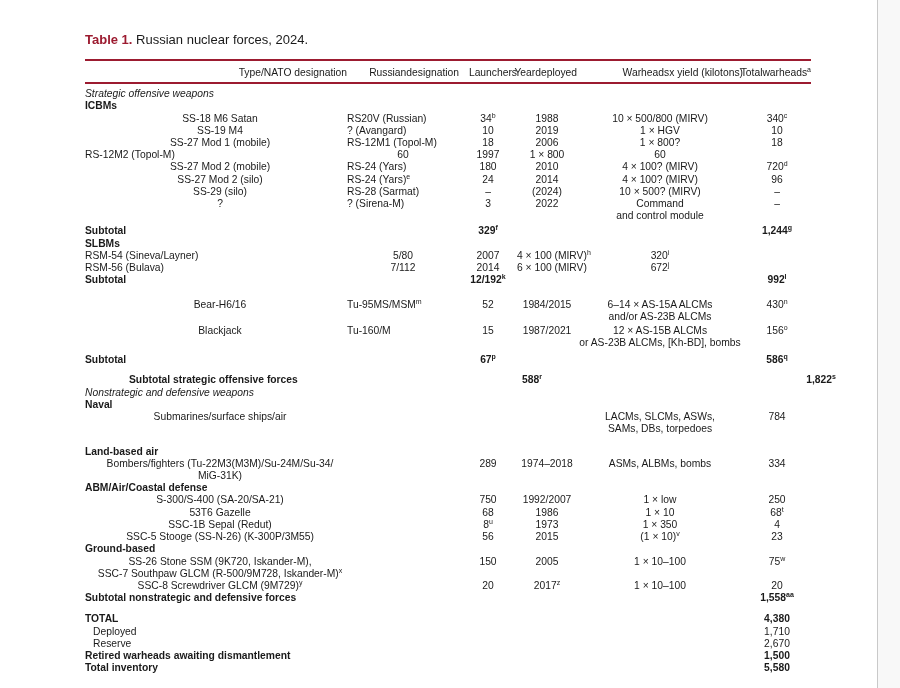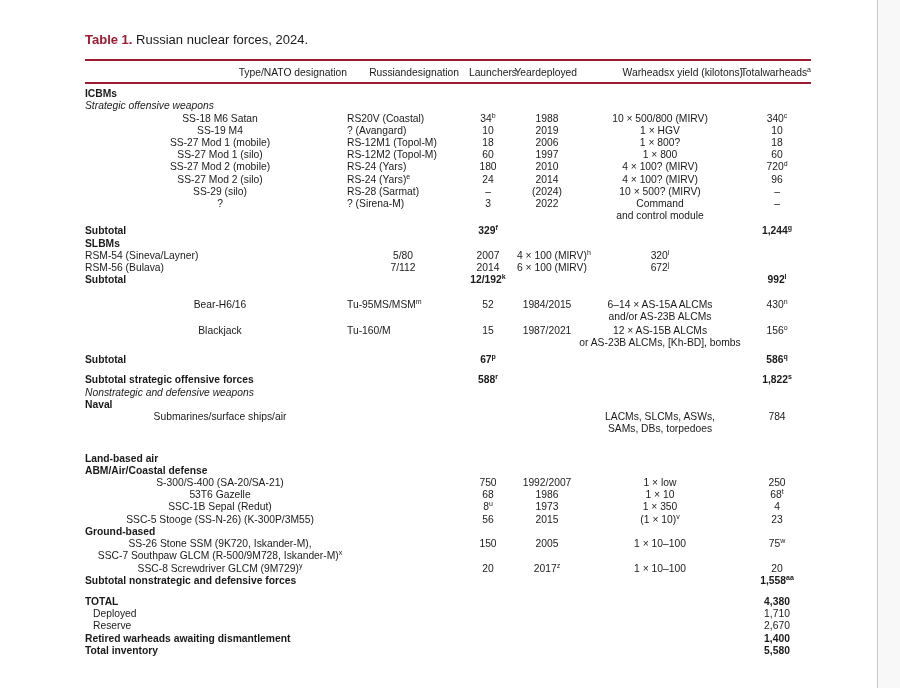--- a/index.html
+++ b/index.html
@@ -60,66 +60,66 @@
         <div class="cell hcell c5 h-center">
           <div class="ln">Warheads</div>
           <div class="ln">x yield (kilotons)</div>
         </div>
         <div class="cell hcell c6 h-center">
           <div class="ln">Total</div>
           <div class="ln">warheads<sup>a</sup></div>
         </div>
       </div>
     <div class="tbody">
+        <div class="trow section-italic">
+          <div class="cell c1">
+            <div class="ln">Strategic offensive weapons</div>
+          </div>
+          <div class="cell c2">
+            <div class="ln"></div>
+          </div>
+          <div class="cell c3">
+            <div class="ln"></div>
+          </div>
+          <div class="cell c4">
+            <div class="ln"></div>
+          </div>
+          <div class="cell c5">
+            <div class="ln"></div>
+          </div>
+          <div class="cell c6">
+            <div class="ln"></div>
+          </div>
+        </div>
         <div class="trow section-bold">
           <div class="cell c1">
             <div class="ln">ICBMs</div>
           </div>
           <div class="cell c2">
             <div class="ln"></div>
           </div>
           <div class="cell c3">
             <div class="ln"></div>
           </div>
           <div class="cell c4">
             <div class="ln"></div>
           </div>
           <div class="cell c5">
             <div class="ln"></div>
           </div>
           <div class="cell c6">
             <div class="ln"></div>
           </div>
         </div>
-        <div class="trow section-italic">
-          <div class="cell c1">
-            <div class="ln">Strategic offensive weapons</div>
-          </div>
-          <div class="cell c2">
-            <div class="ln"></div>
-          </div>
-          <div class="cell c3">
-            <div class="ln"></div>
-          </div>
-          <div class="cell c4">
-            <div class="ln"></div>
-          </div>
-          <div class="cell c5">
-            <div class="ln"></div>
-          </div>
-          <div class="cell c6">
-            <div class="ln"></div>
-          </div>
-        </div>
         <div class="trow item">
           <div class="cell c1">
             <div class="ln">SS-18 M6 Satan</div>
           </div>
           <div class="cell c2">
-            <div class="ln">RS20V (Coastal)</div>
+            <div class="ln">RS20V (Russian)</div>
           </div>
           <div class="cell c3">
             <div class="ln">34<sup>b</sup></div>
           </div>
           <div class="cell c4">
             <div class="ln">1988</div>
           </div>
           <div class="cell c5">
             <div class="ln">10 × 500/800 (MIRV)</div>
           </div>
@@ -161,23 +161,20 @@
             <div class="ln">2006</div>
           </div>
           <div class="cell c5">
             <div class="ln">1 × 800?</div>
           </div>
           <div class="cell c6">
             <div class="ln">18</div>
           </div>
         </div>
         <div class="trow item">
-          <div class="cell c1">
-            <div class="ln">SS-27 Mod 1 (silo)</div>
-          </div>
           <div class="cell c2">
             <div class="ln">RS-12M2 (Topol-M)</div>
           </div>
           <div class="cell c3">
             <div class="ln">60</div>
           </div>
           <div class="cell c4">
             <div class="ln">1997</div>
           </div>
           <div class="cell c5">
@@ -434,21 +431,21 @@
           <div class="cell c4">
             <div class="ln"></div>
           </div>
           <div class="cell c5">
             <div class="ln"></div>
           </div>
           <div class="cell c6">
             <div class="ln">586<sup>q</sup></div>
           </div>
         </div>
-        <div class="trow subtotal" style="margin-top: 7px;">
+        <div class="trow subtotal" style="margin-top: 7px; margin-left: 44px;">
           <div class="cell c1">
             <div class="ln">Subtotal strategic offensive forces</div>
           </div>
           <div class="cell c2">
             <div class="ln"></div>
           </div>
           <div class="cell c3">
             <div class="ln">588<sup>r</sup></div>
           </div>
           <div class="cell c4">
@@ -515,38 +512,59 @@
             <div class="ln"></div>
           </div>
           <div class="cell c5">
             <div class="ln">LACMs, SLCMs, ASWs,</div>
             <div class="ln">SAMs, DBs, torpedoes</div>
           </div>
           <div class="cell c6">
             <div class="ln">784</div>
           </div>
         </div>
-        <div class="trow section-bold" style="margin-top: 17px;">
+        <div class="trow section-bold" style="margin-top: 10px;">
           <div class="cell c1">
             <div class="ln">Land-based air</div>
           </div>
           <div class="cell c2">
             <div class="ln"></div>
           </div>
           <div class="cell c3">
             <div class="ln"></div>
           </div>
           <div class="cell c4">
             <div class="ln"></div>
           </div>
           <div class="cell c5">
             <div class="ln"></div>
           </div>
           <div class="cell c6">
             <div class="ln"></div>
+          </div>
+        </div>
+        <div class="trow item">
+          <div class="cell c1">
+            <div class="ln">Bombers/fighters (Tu-22M3(M3M)/Su-24M/Su-34/</div>
+            <div class="ln">MiG-31K)</div>
+          </div>
+          <div class="cell c2">
+            <div class="ln"></div>
+          </div>
+          <div class="cell c3">
+            <div class="ln">289</div>
+          </div>
+          <div class="cell c4">
+            <div class="ln">1974–2018</div>
+          </div>
+          <div class="cell c5">
+            <div class="ln">ASMs, ALBMs, bombs</div>
+          </div>
+          <div class="cell c6">
+            <div class="ln">334</div>
           </div>
         </div>
         <div class="trow section-bold">
           <div class="cell c1">
             <div class="ln">ABM/Air/Coastal defense</div>
           </div>
           <div class="cell c2">
             <div class="ln"></div>
           </div>
           <div class="cell c3">
@@ -793,21 +811,21 @@
           <div class="cell c3">
             <div class="ln"></div>
           </div>
           <div class="cell c4">
             <div class="ln"></div>
           </div>
           <div class="cell c5">
             <div class="ln"></div>
           </div>
           <div class="cell c6">
-            <div class="ln">1,400</div>
+            <div class="ln">1,500</div>
           </div>
         </div>
         <div class="trow grand">
           <div class="cell c1">
             <div class="ln">Total inventory</div>
           </div>
           <div class="cell c2">
             <div class="ln"></div>
           </div>
           <div class="cell c3">

